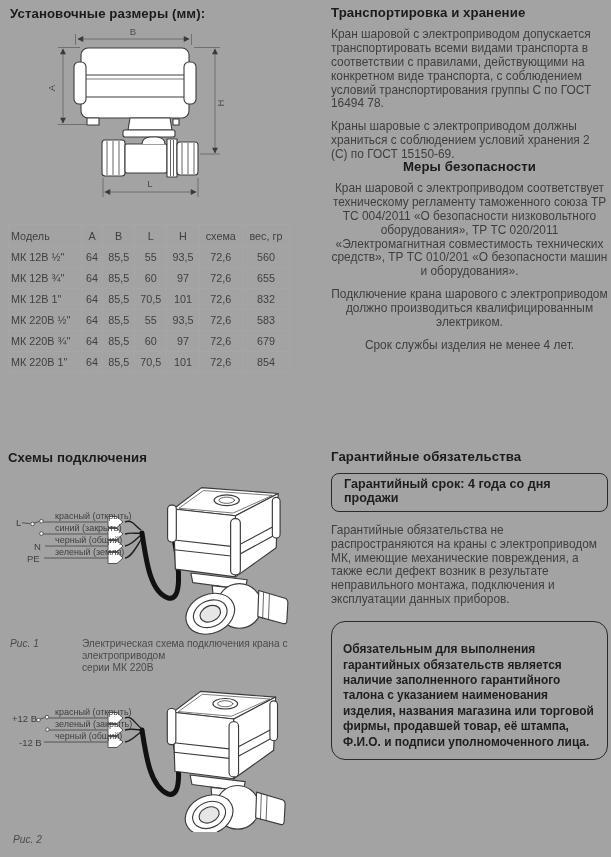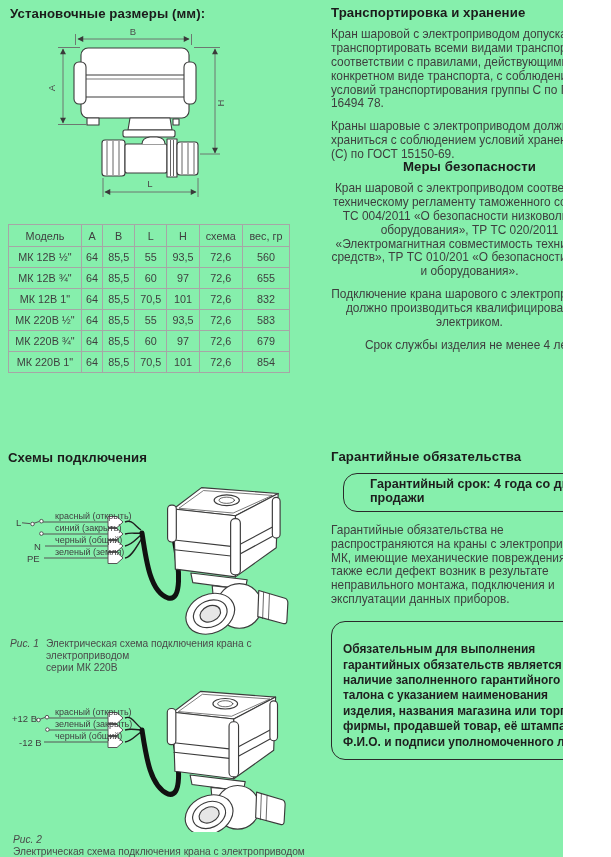--- a/index.html
+++ b/index.html
@@ -1,34 +1,34 @@
 <!DOCTYPE html>
 <html><head>
 <meta charset="utf-8">
 <style>
   html,body{margin:0;padding:0;background:#fff;}
-  #page{position:relative;width:563px;height:857px;background:#86efac;overflow:hidden;
+  #page{position:relative;width:611px;height:857px;background:#a3a3a3;overflow:hidden;
         font-family:"Liberation Sans",sans-serif;color:#3e3e3e;}
   .abs{position:absolute;}
   h3.sec-title{font-size:13.2px;font-weight:700;color:#1b1b1b;margin:0 0 8px 0;letter-spacing:.1px;}
   .body-text{font-size:11.9px;line-height:13.9px;color:#3e3e3e;}
   .body-text p{margin:0 0 9px 0;}
   
   table.dims{border-collapse:collapse;width:282px;font-size:10.8px;color:#3f3f3f;}
   table.dims th,table.dims td{border:1px solid #a6a6a6;text-align:center;font-weight:400;
         height:18px;padding:1px 2px;}
   table.dims th{height:19px;}
-  table.dims td:first-child,table.dims th:first-child{text-align:center;padding-left:2px;width:68px;margin-left:12px;}
+  table.dims td:first-child,table.dims th:first-child{text-align:left;padding-left:2px;width:68px;margin-left:12px;}
   
-  .badge{display:block;border:1.5px solid #2a2a2a;border-radius:14px;padding:4px 10px 5px 26px;
-        font-weight:700;font-size:12.6px;color:#1e1e1e;margin:9px 0 12px 12px;}
+  .badge{display:block;border:1.5px solid #2a2a2a;border-radius:8px;padding:4px 10px 5px 12px;
+        font-weight:700;font-size:12.6px;color:#1e1e1e;margin:9px 0 12px 0;}
   .note-box{border:1.5px solid #2a2a2a;border-radius:14px;padding:20px 11px 9px 11px;
         font-weight:700;font-size:11.9px;line-height:15.4px;color:#1e1e1e;margin-top:14px;}
   
-  .fig-caption{display:flex;font-size:10.2px;line-height:12px;color:#4a4a4a;width:300px;}
+  .fig-caption{display:flex;font-size:10.2px;line-height:12px;color:#4a4a4a;width:300px;gap:36px;}
   .fig-caption .fig-label{font-style:italic;margin-right:7px;white-space:nowrap;}
   .fig-caption .cap2{display:block;}
   svg text{font-family:"Liberation Sans",sans-serif;}
   .dim-label{font-size:9.5px;fill:#4c4c4c;}
   .wire-label{font-size:9px;fill:#3f3f3f;}
   .term-label{font-size:9.5px;fill:#3f3f3f;}
 </style>
 </head>
 <body>
 

